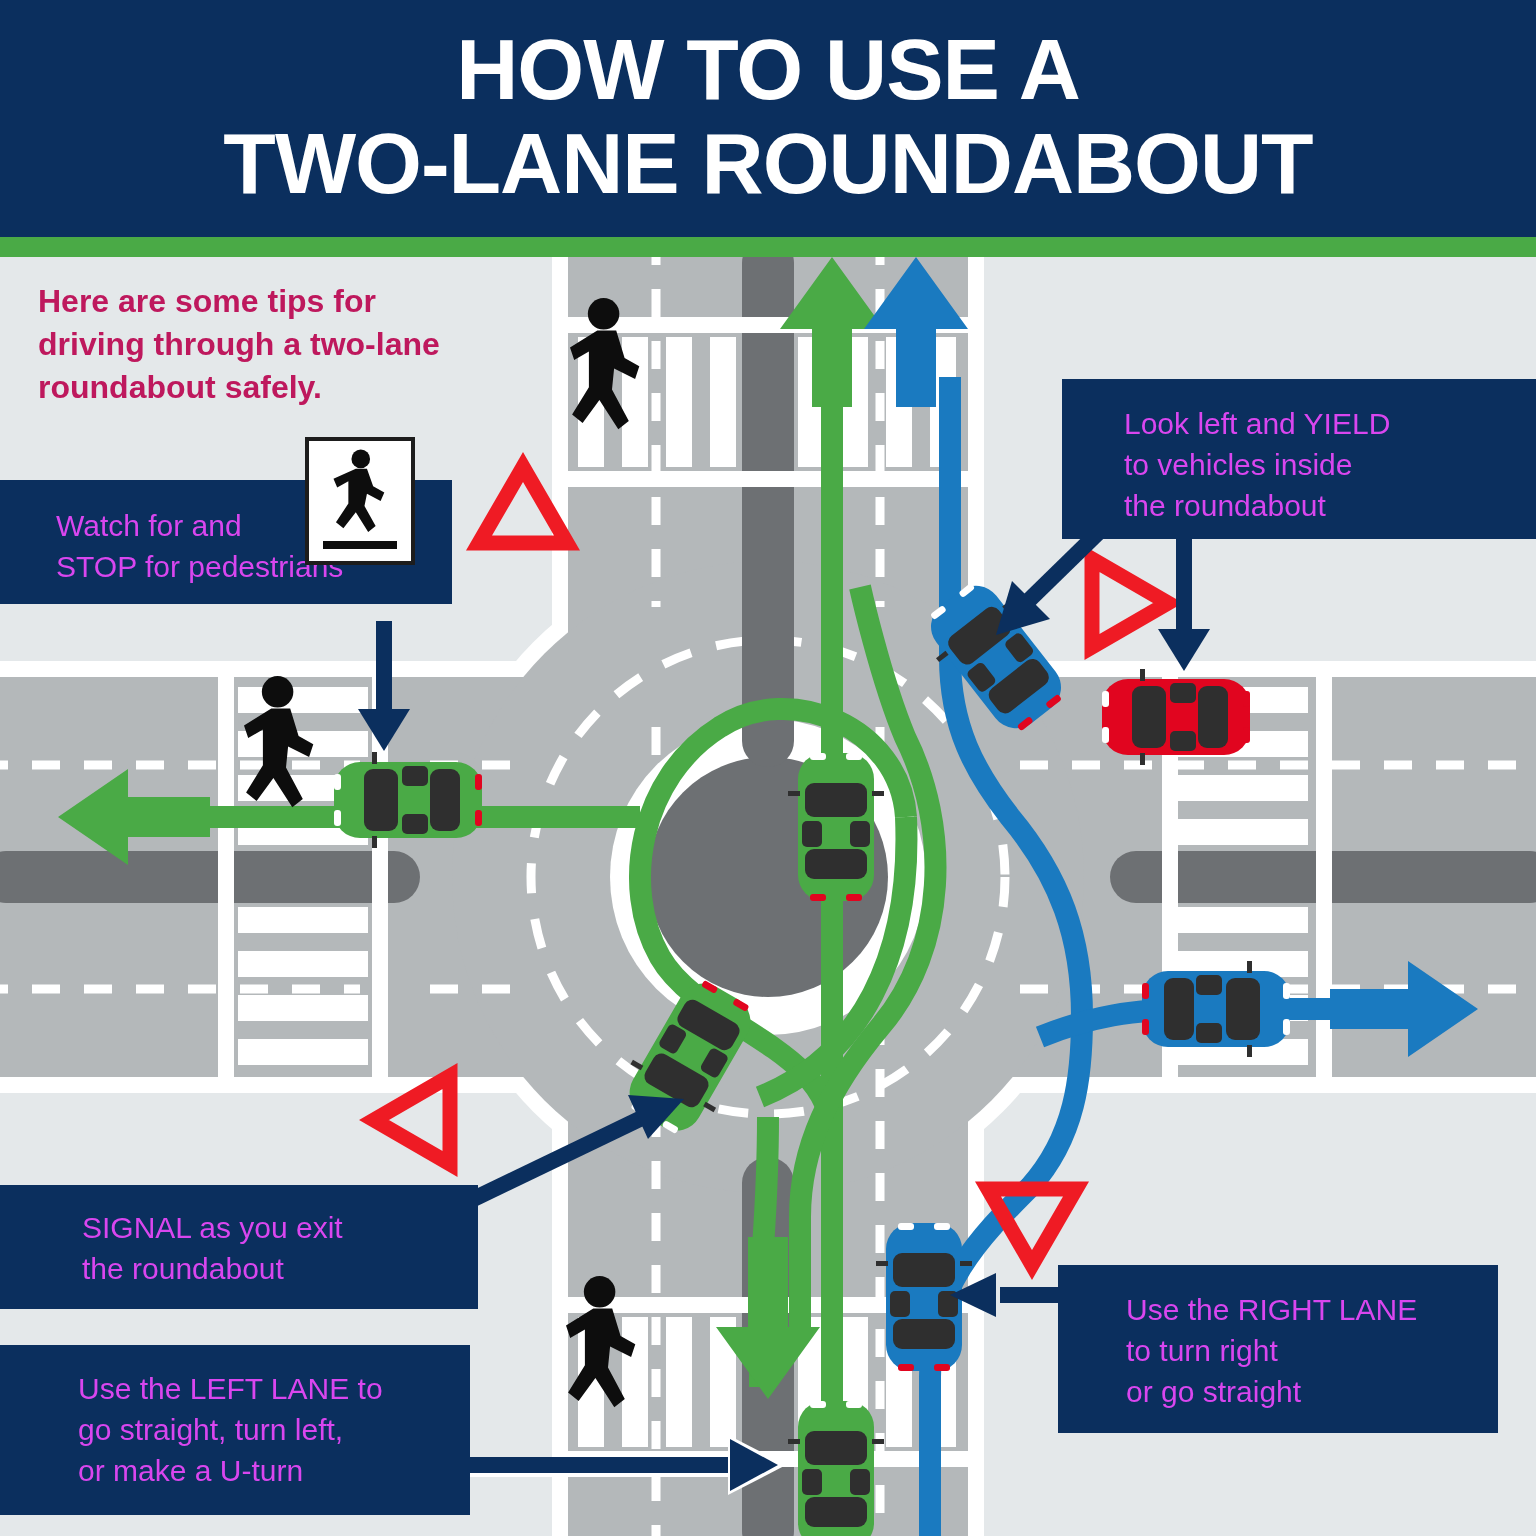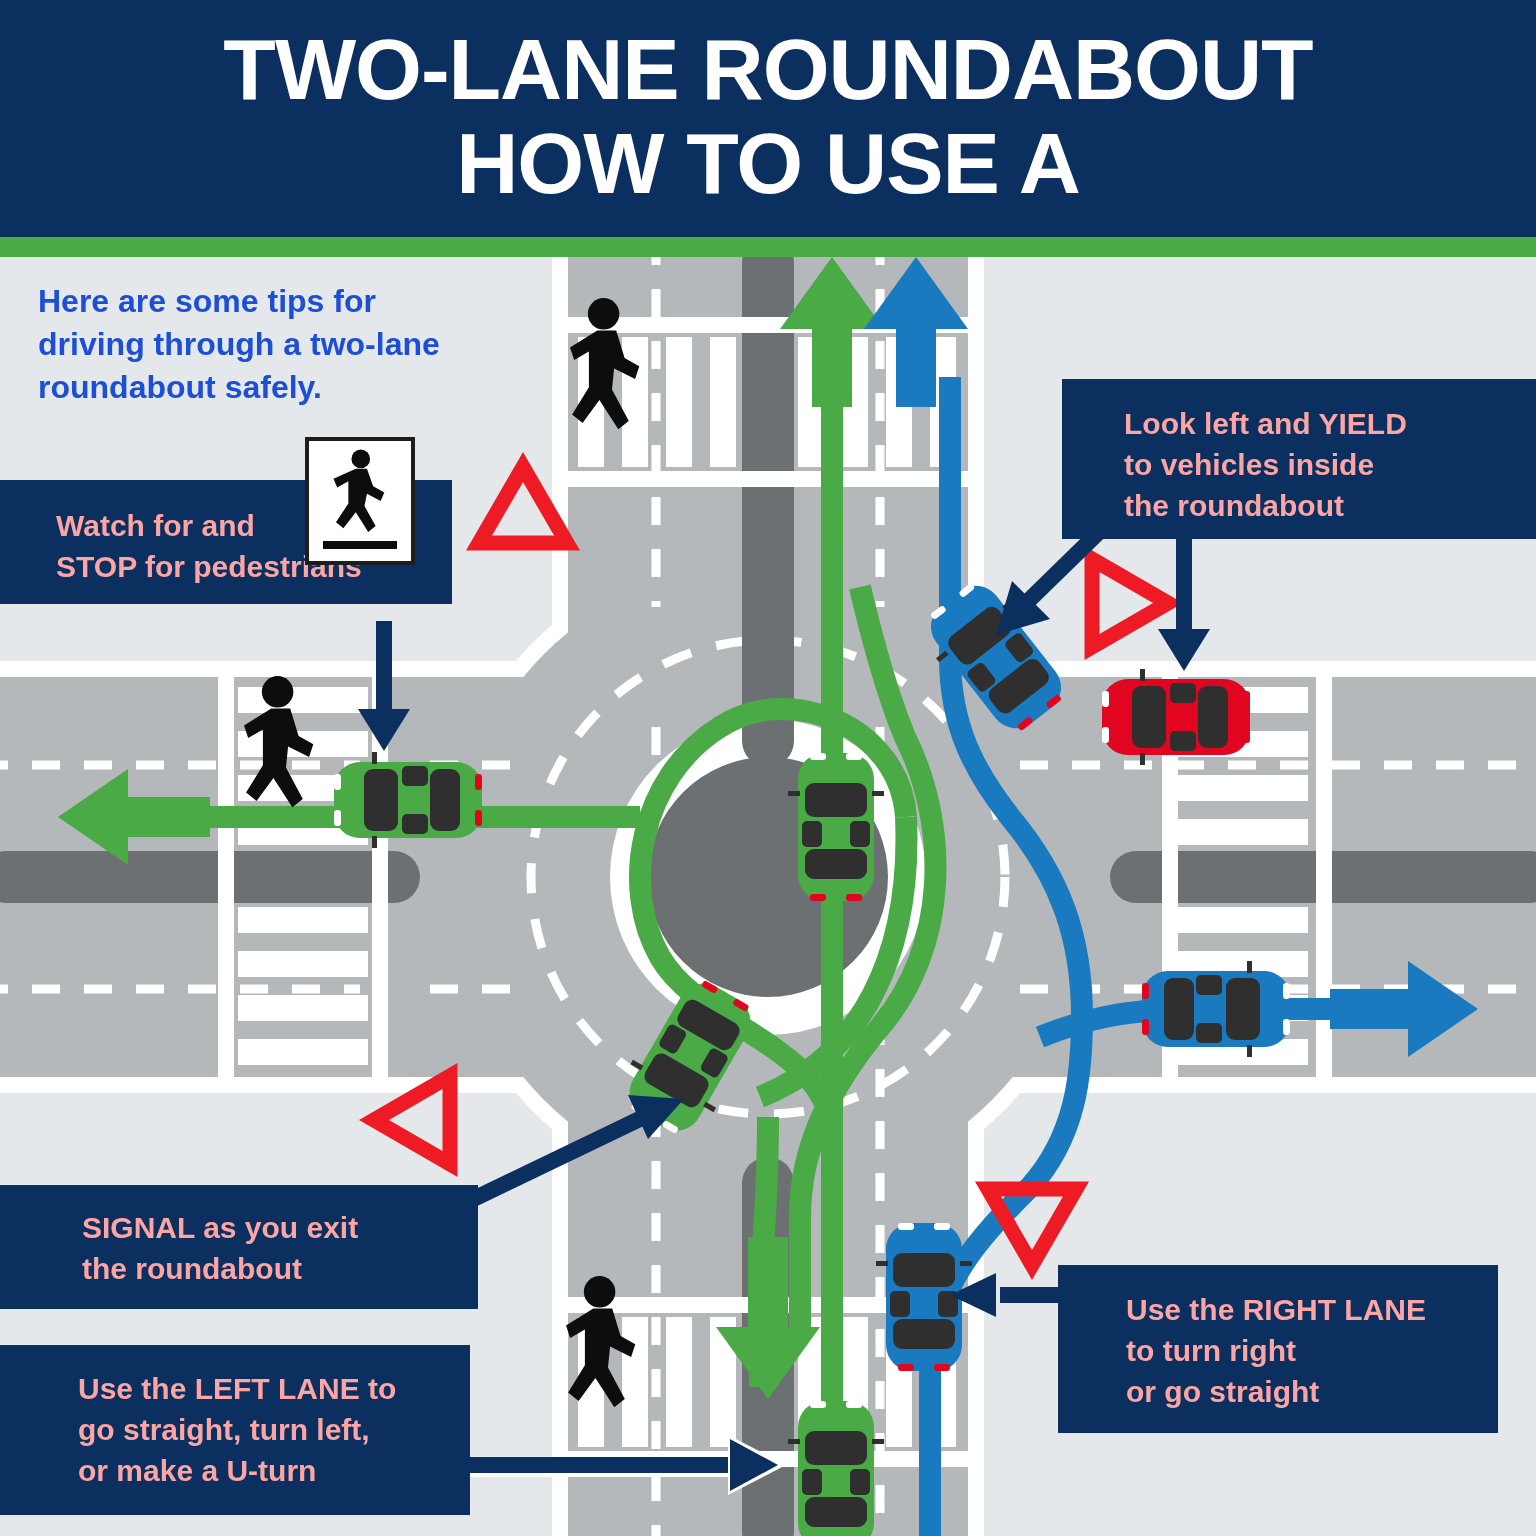--- a/index.html
+++ b/index.html
@@ -10,24 +10,24 @@
   #header{position:absolute;left:0;top:0;width:1536px;height:237px;background:#0b2f5e;}
   #header .title{position:absolute;left:0;top:22px;width:1536px;text-align:center;color:#ffffff;
     font-weight:bold;font-size:86px;line-height:94px;letter-spacing:-1px;}
   #greenbar{position:absolute;left:0;top:237px;width:1536px;height:20px;background:#4aaa46;}
 
   
   #map{position:absolute;left:0;top:257px;width:1536px;height:1279px;}
   #mapsvg{position:absolute;left:0;top:0;}
 
   
-  .callout{position:absolute;background:#0b2f5e;color:#fca5a5;font-weight:bold;}
+  .callout{position:absolute;background:#0b2f5e;color:#d946ef;font-weight:normal;}
   .callout .txt{font-size:30px;line-height:41px;white-space:pre-line;}
 
-  #intro{position:absolute;left:38px;top:280px;width:500px;color:#1d4ed8;
+  #intro{position:absolute;left:38px;top:280px;width:500px;color:#be185d;
     font-weight:bold;font-size:32px;line-height:43px;white-space:pre-line;}
 
   #co-ped{left:0px;top:480px;width:452px;height:124px;}
   #co-ped .txt{position:absolute;left:56px;top:25px;}
 
   #co-yield{left:1062px;top:379px;width:474px;height:160px;}
   #co-yield .txt{position:absolute;left:62px;top:24px;}
 
   #co-signal{left:0px;top:1185px;width:478px;height:124px;}
   #co-signal .txt{position:absolute;left:82px;top:22px;}
@@ -43,22 +43,22 @@
     border:4px solid #1d1d1d;box-sizing:border-box;}
   #ped-sign svg{position:absolute;left:0;top:0;}
 </style>
 </head>
 <body>
 
 <div id="page">
 
   <div id="header">
     <div class="title">
+      <div>HOW TO USE A</div>
       <div>TWO-LANE ROUNDABOUT</div>
-      <div>HOW TO USE A</div>
     </div>
   </div>
   <div id="greenbar"></div>
 
   <div id="map">
   <svg id="mapsvg" width="1536" height="1279" viewBox="0 0 1536 1279" xmlns="http://www.w3.org/2000/svg">
     <defs>
 
       <g id="carbody">
         <rect x="-35" y="-75" width="70" height="150" rx="26" ry="30"></rect>

